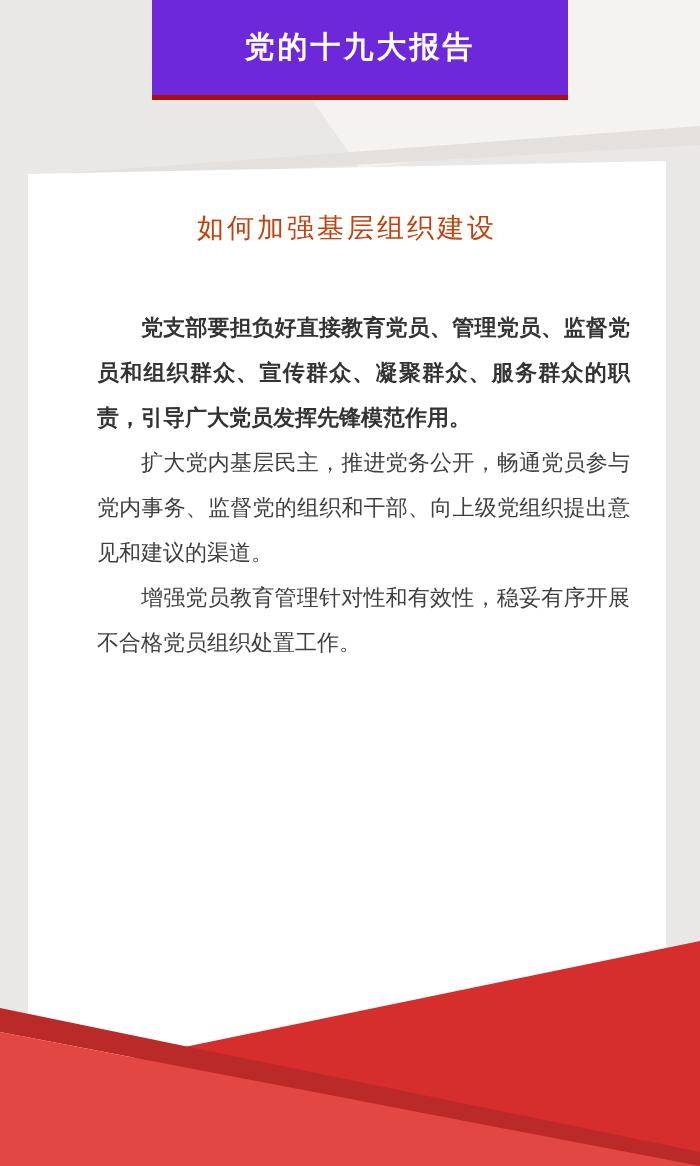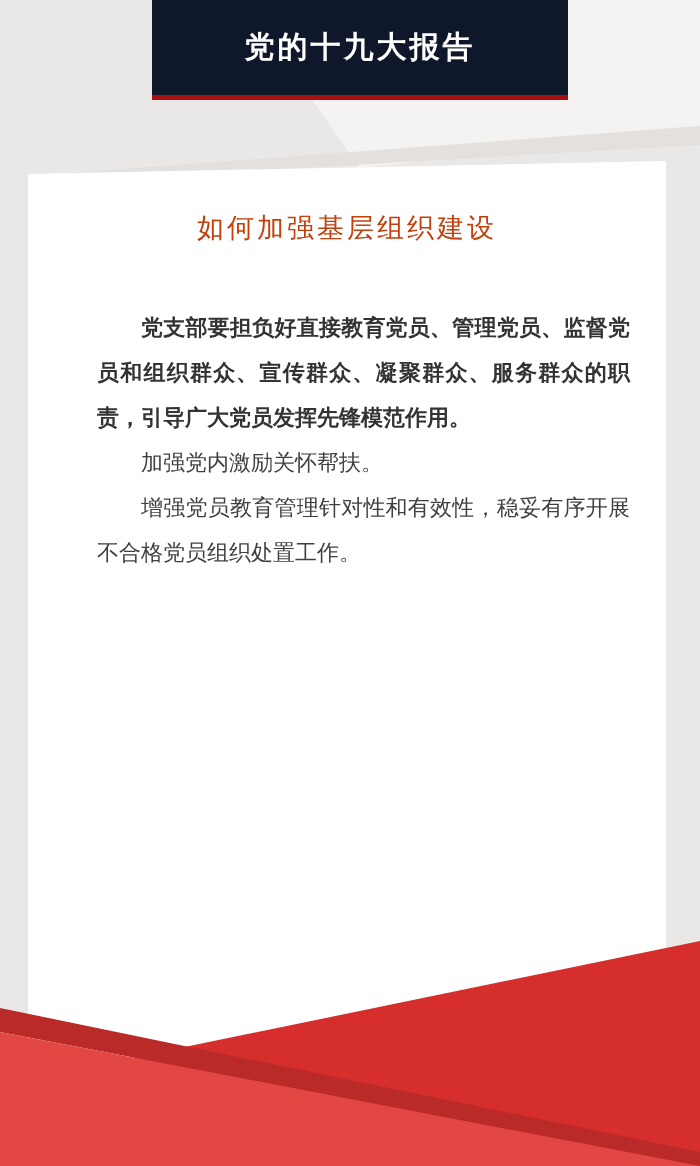--- a/index.html
+++ b/index.html
@@ -41,26 +41,26 @@
 <svg class="decor-top" width="700" height="260" viewBox="0 0 700 260">
   <rect x="568" y="0" width="132" height="100" fill="#f5f3f1"></rect>
   <polygon points="310,97 700,97 700,130 360,168" fill="#f5f3f1"></polygon>
   <polygon points="55,174 700,126 700,145 130,178" fill="#e3e0dd"></polygon>
 </svg>
 
 <div class="card">
   <div class="card-title">如何加强基层组织建设</div>
   <div class="card-body">
     <p class="para bold">党支部要担负好直接教育党员、管理党员、监督党员和组织群众、宣传群众、凝聚群众、服务群众的职责，引导广大党员发挥先锋模范作用。</p>
-    <p class="para">加强党内激励关怀帮扶。</p>
+    <p class="para">扩大党内基层民主，推进党务公开，畅通党员参与党内事务、监督党的组织和干部、向上级党组织提出意见和建议的渠道。</p>
     <p class="para">增强党员教育管理针对性和有效性，稳妥有序开展不合格党员组织处置工作。</p>
   </div>
 </div>
 
 <svg class="decor-bottom" width="700" height="1166" viewBox="0 0 700 1166">
   <polygon points="0,1085 700,941 700,1166 0,1166" fill="#d62e2c"></polygon>
   <polygon points="0,1008 700,1152 700,1166 0,1032" fill="#b92a28"></polygon>
   <polygon points="0,1032 700,1166 0,1166" fill="#e34744"></polygon>
 </svg>
 
-<div class="banner" style="background: #0f172a;">
+<div class="banner" style="background: #6d28d9;">
   <span class="banner-title">党的十九大报告</span>
 </div>
 
 </body></html>

